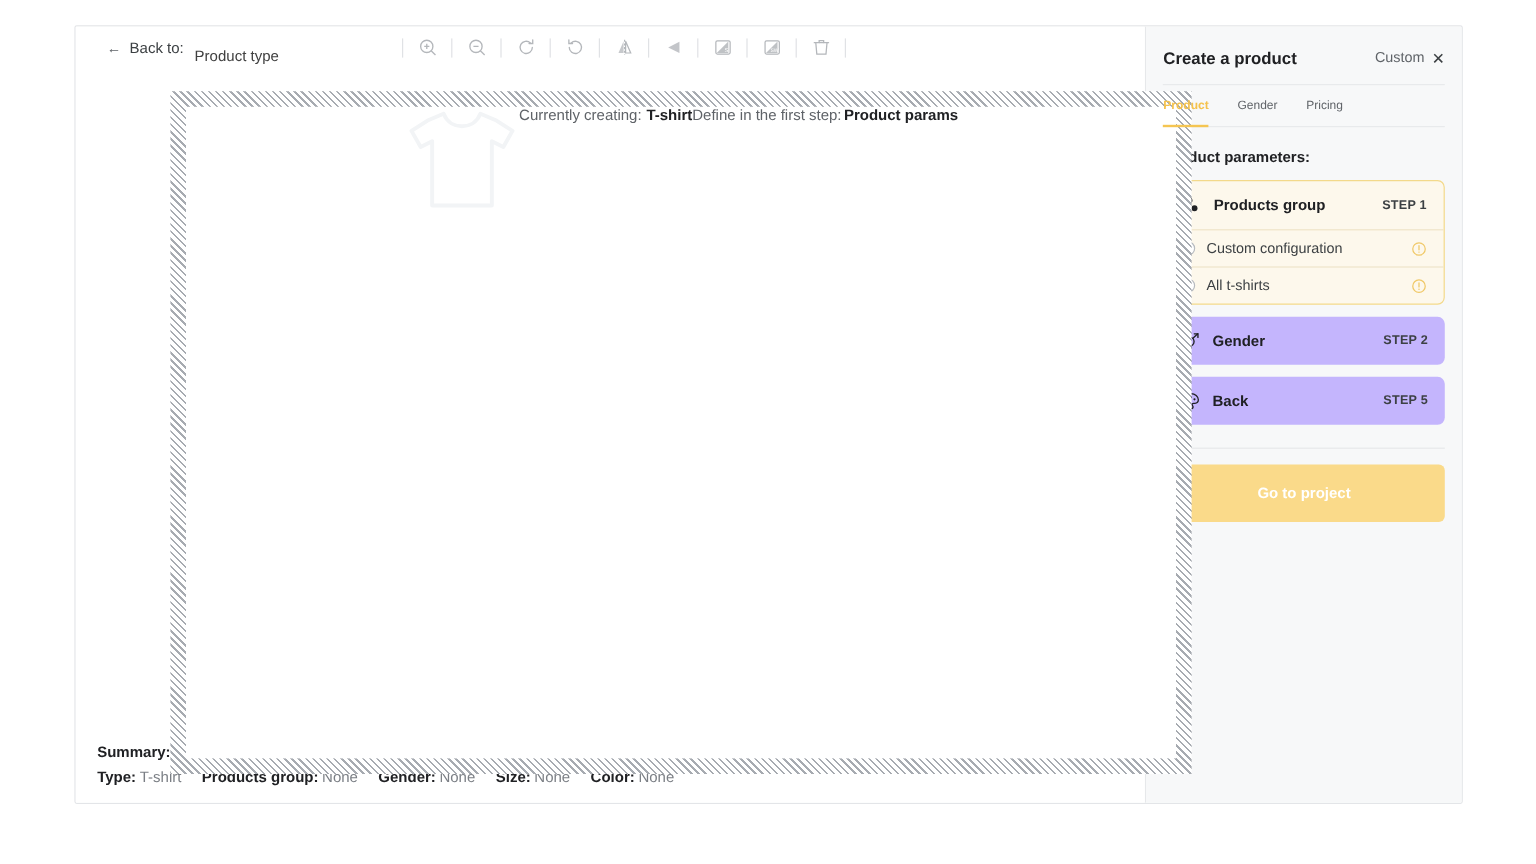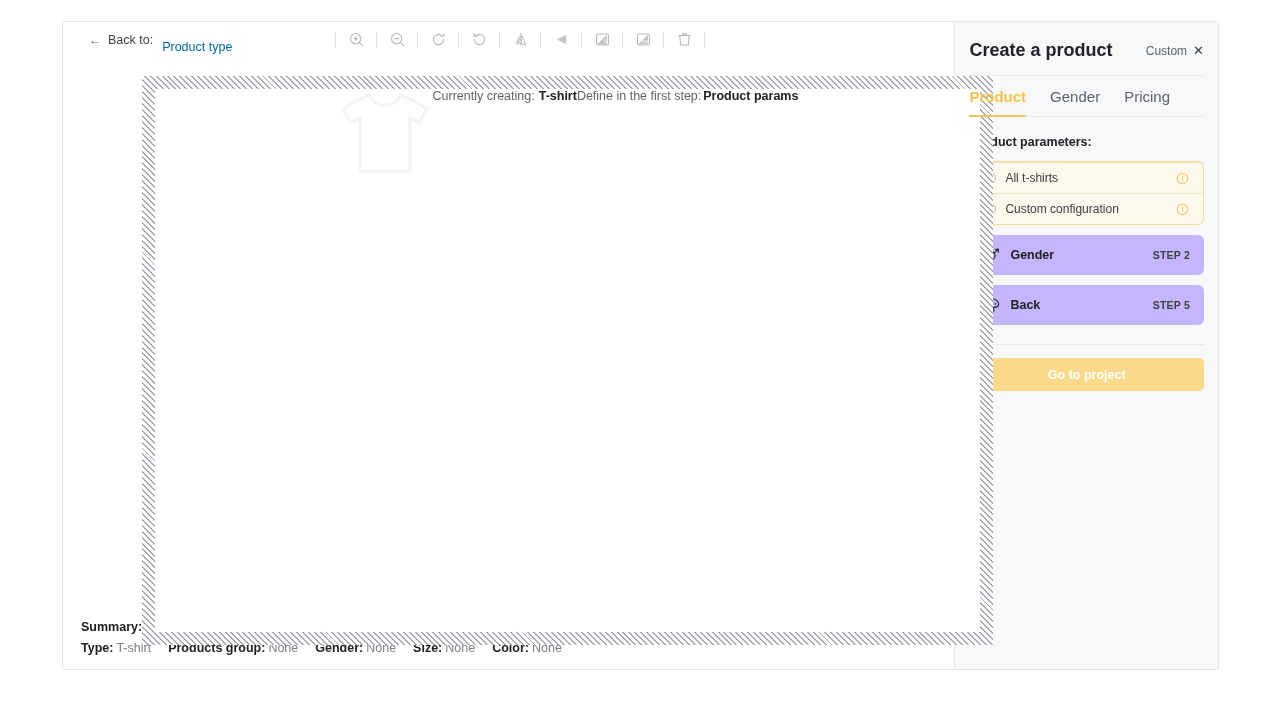--- a/index.html
+++ b/index.html
@@ -42,21 +42,21 @@
     display: flex;
     align-items: center;
     gap: 7px;
     font-size: 12.5px;
     color: #3c4043;
     cursor: pointer;
     white-space: nowrap;
   }
   .back-arrow { font-size: 12px; color: #5f6368; line-height: 1; }
   .back-label { color: #3c4043; }
-  .back-target { color: #0369a1; margin-left: 2px; margin-top: 14px; }
+  .back-target { color: #404040; margin-left: 2px; margin-top: 14px; }
 
   .tool-group {
     display: flex;
     align-items: center;
     margin-left: 98px;
   }
   .tool-btn {
     width: 30px; height: 26px;
     display: flex; align-items: center; justify-content: center;
     cursor: pointer;
@@ -148,39 +148,39 @@
     flex-direction: column;
   }
   .panel-head {
     display: flex;
     align-items: center;
     justify-content: space-between;
     padding: 18px 0 14px 0;
     border-bottom: 1px solid #e8eaec;
   }
   .panel-title {
-    font-size: 18px;
+    font-size: 14px;
     font-weight: 700;
     color: #202124;
   }
   .panel-close {
     display: flex; align-items: center; gap: 6px;
     font-size: 12px; color: #5f6368; cursor: pointer;
   }
   .close-x { font-size: 13px; line-height: 1; color: #3c4043; }
 
   .tabs {
     display: flex;
     align-items: flex-end;
     gap: 24px;
     padding-top: 12px;
     border-bottom: 1px solid #e8eaec;
   }
   .tab {
-    font-size: 15px;
+    font-size: 10px;
     color: #5f6368;
     padding-bottom: 11px;
     cursor: pointer;
     position: relative;
   }
   .tab.active { color: #f5c24c; font-weight: 700; }
   .tab.active::after {
     content: "";
     position: absolute;
     left: 0; right: 0; bottom: -1px;
@@ -258,21 +258,21 @@
     height: 1px;
     background: #e6e8ea;
     margin: 9px 0 13px 0;
   }
 
   .cta {
     background: #fada8a;
     color: #ffffff;
     border: none;
     border-radius: 5px;
-    height: 33px;
+    height: 48px;
     width: 100%;
     font-size: 12.5px;
     font-weight: 700;
     font-family: "Liberation Sans", sans-serif;
     cursor: pointer;
   }
 </style>
 </head>
 <body>
 
@@ -413,34 +413,45 @@
 
     <div class="tabs">
       <div class="tab active">Product</div>
       <div class="tab">Gender</div>
       <div class="tab">Pricing</div>
     </div>
 
     <div class="params-label">Product parameters:</div>
 
     <div class="step-card active">
+      <div class="step-head">
+        <span class="step-icon">
+          <svg width="17" height="14" viewBox="0 0 17 14" fill="currentColor">
+            <circle cx="6.2" cy="3" r="2.5"></circle>
+              <circle cx="2.6" cy="9.6" r="2.5"></circle>
+              <circle cx="10.4" cy="9.6" r="2.5"></circle>
+          </svg>
+        </span>
+        <span class="step-name">Products group</span>
+        <span class="step-badge">STEP 1</span>
+      </div>
       <div class="opt-row">
         <span class="radio"></span>
-        <span class="opt-label">All t-shirts</span>
+        <span class="opt-label">Custom configuration</span>
         <span class="info-icon">
           <svg width="13" height="13" viewBox="0 0 16 16" fill="none" stroke="#f0c969" stroke-width="1.3">
             <circle cx="8" cy="8" r="6.4"></circle>
               <line x1="8" y1="4.6" x2="8" y2="8.8" stroke-linecap="round"></line>
               <circle cx="8" cy="11.2" r="0.75" fill="#f0c969" stroke="none"></circle>
           </svg>
         </span>
       </div>
       <div class="opt-row">
         <span class="radio"></span>
-        <span class="opt-label">Custom configuration</span>
+        <span class="opt-label">All t-shirts</span>
         <span class="info-icon">
           <svg width="13" height="13" viewBox="0 0 16 16" fill="none" stroke="#f0c969" stroke-width="1.3">
             <circle cx="8" cy="8" r="6.4"></circle>
               <line x1="8" y1="4.6" x2="8" y2="8.8" stroke-linecap="round"></line>
               <circle cx="8" cy="11.2" r="0.75" fill="#f0c969" stroke="none"></circle>
           </svg>
         </span>
       </div>
     </div>
 

